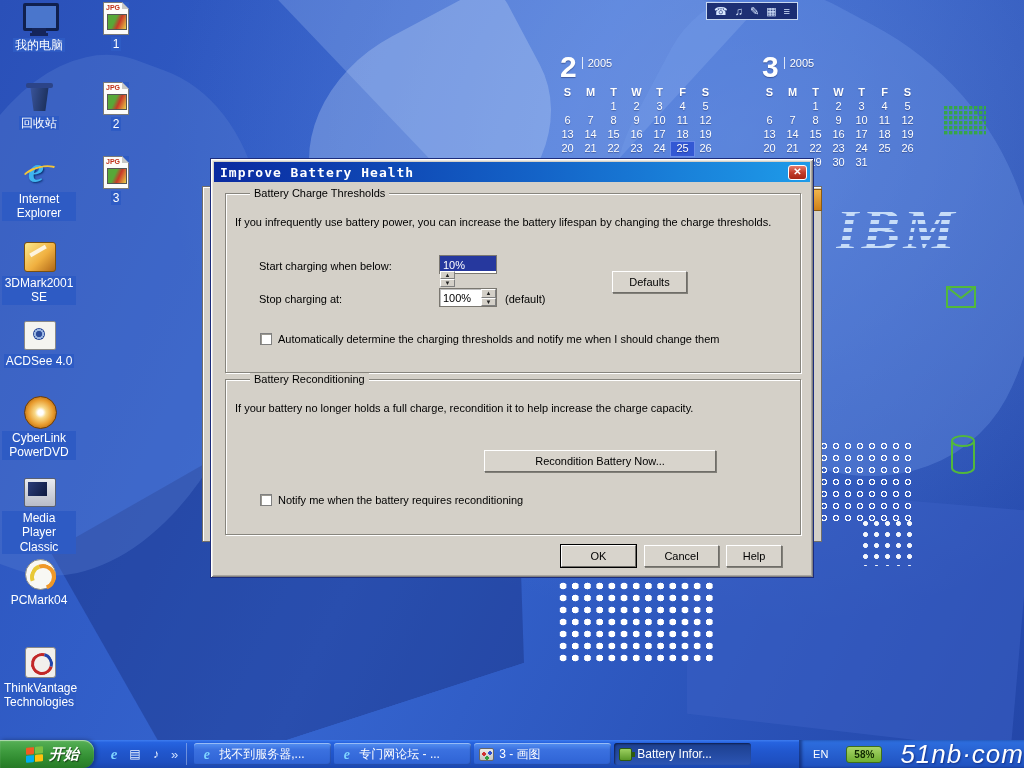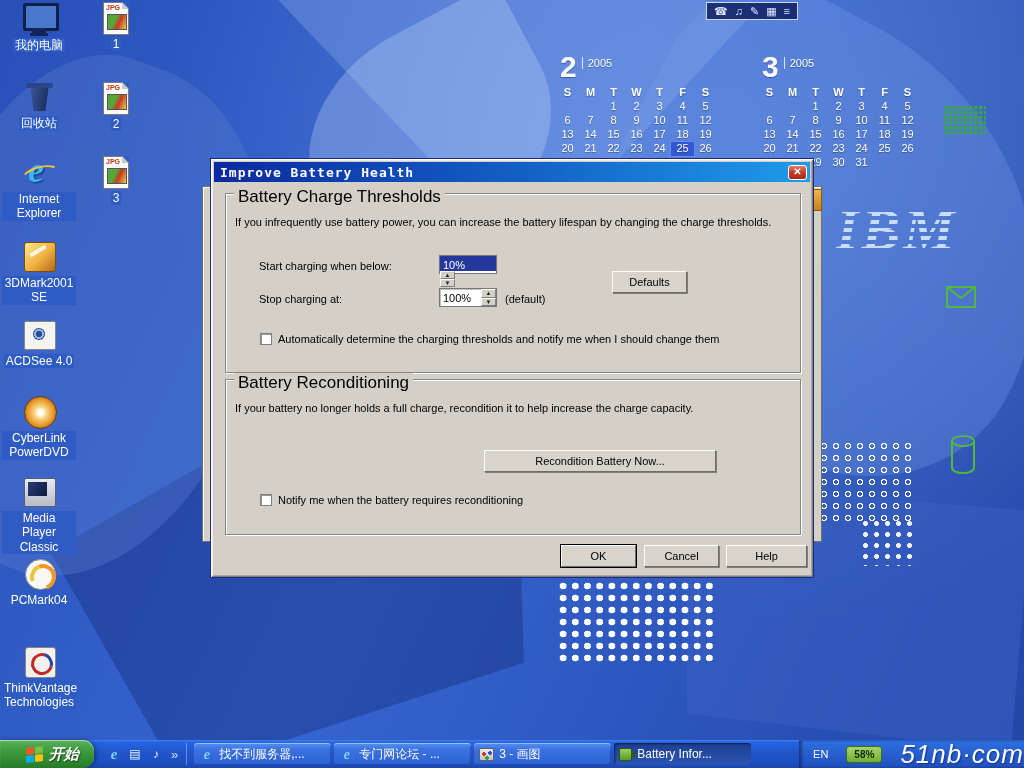--- a/index.html
+++ b/index.html
@@ -124,21 +124,21 @@
       box-shadow:inset 1px 1px 0 #FFFFFF, inset -1px -1px 0 #808080, inset 2px 2px 0 #ECEAE4, inset -2px -2px 0 #A9A5A0; }
   .title-bar { position:absolute; left:3px; top:3px; right:3px; height:20px;
       background:linear-gradient(90deg,#0A2AA0,#1464C8 55%,#1E9BE9); display:flex; align-items:center; padding:0 3px 0 6px; }
   .title-text { color:#fff; font-family:"DejaVu Sans Mono", monospace; font-weight:bold;
       font-size:13px; letter-spacing:1px; }
   .close-btn { margin-left:auto; width:19px; height:15px; border:1px solid #fff; border-radius:3px;
       background:linear-gradient(#E77B6A,#C33E2B 50%,#A82716); color:#fff; font-size:10px; font-weight:bold;
       display:flex; align-items:center; justify-content:center; line-height:1; }
   .close-btn::before { content:"✕"; }
   .group { position:absolute; border:1px solid #87857E; box-shadow:inset 1px 1px 0 #FFFFFF, 1px 1px 0 #FFFFFF; }
-  .group-label { position:absolute; top:-7px; left:8px; background:#D4D0C8; padding:0 4px; font-size:17px; }
+  .group-label { position:absolute; top:-7px; left:24px; background:#D4D0C8; padding:0 4px; font-size:11px; }
   .g1 { left:14px; top:34px; width:576px; height:180px; }
   .g2 { left:14px; top:220px; width:576px; height:156px; }
   .dlabel { position:absolute; white-space:nowrap; line-height:13px; }
   .spin { position:absolute; width:58px; height:19px; background:#fff; border:1px solid #7A7770;
       box-shadow:inset 1px 1px 0 rgba(0,0,0,.25); display:flex; }
   .spin-value { flex:1; padding:3px 3px 0 3px; font-size:11px; }
   .spin-value.selected { background:#26389E; color:#fff; }
   .spin-btns { width:15px; display:flex; flex-direction:column; }
   .spin-up,.spin-down { flex:1; background:#D4D0C8; border:1px solid; border-color:#FFF #808080 #808080 #FFF;
       display:flex; align-items:center; justify-content:center; font-size:6px; color:#222; line-height:1; }
@@ -439,21 +439,21 @@
     <div class="group g2">
       <span class="group-label">Battery Reconditioning</span>
       <div class="dlabel" style="left:9px; top:22px;">If your battery no longer holds a full charge, recondition it to help increase the charge capacity.</div>
       <div class="btn" style="left:258px; top:70px; width:232px;">Recondition Battery Now...</div>
       <span class="checkbox" style="left:34px; top:114px;"></span>
       <div class="dlabel" style="left:52px; top:114px;">Notify me when the battery requires reconditioning</div>
     </div>
 
     <div class="btn btn-default" style="left:350px; top:386px; width:75px;">OK</div>
     <div class="btn" style="left:433px; top:386px; width:75px;">Cancel</div>
-    <div class="btn" style="left:515px; top:386px; width:81px;">Help</div>
+    <div class="btn" style="left:515px; top:386px; width:56px;">Help</div>
   </div>
 
   <div class="taskbar">
     <div class="start-btn">
       <span class="flag">
           <i class="f1"></i>
           <i class="f2"></i>
           <i class="f3"></i>
           <i class="f4"></i>
         </span>

